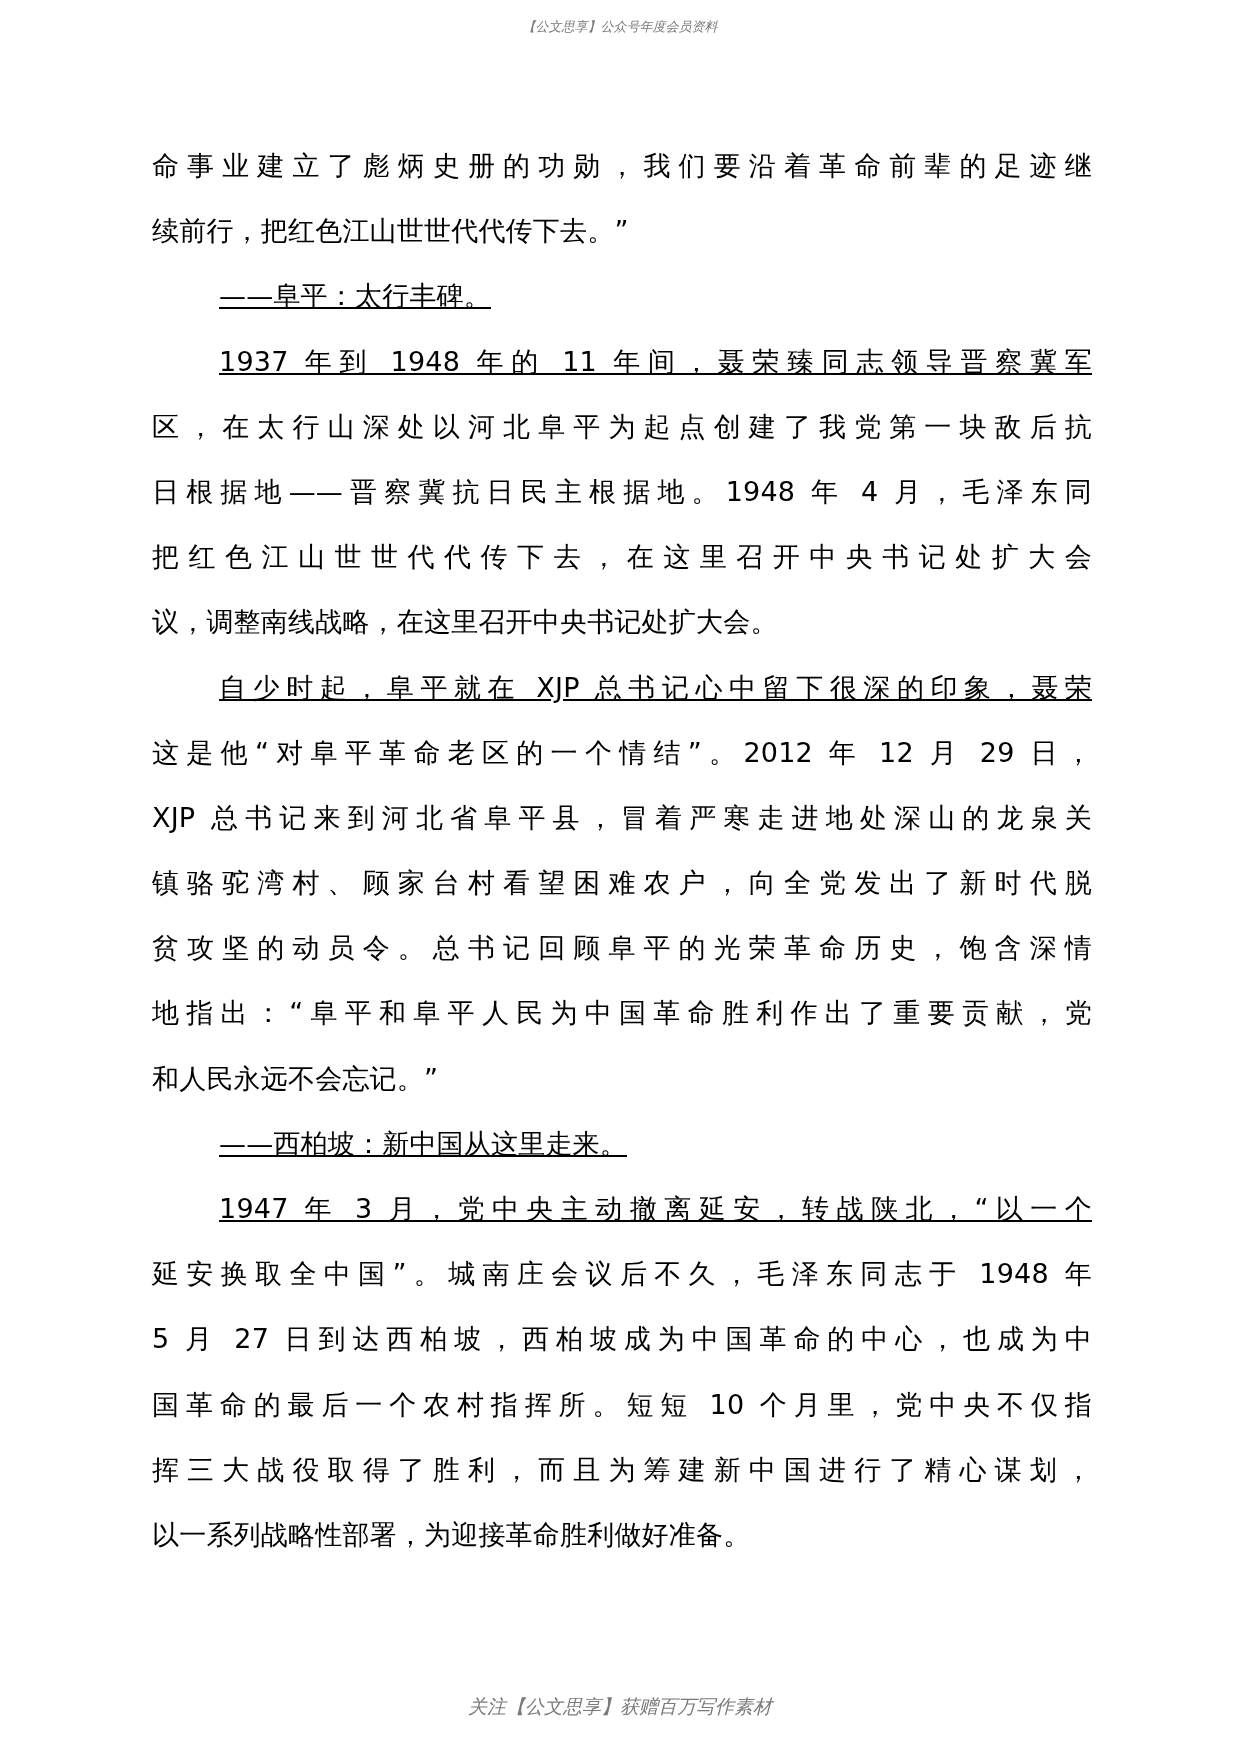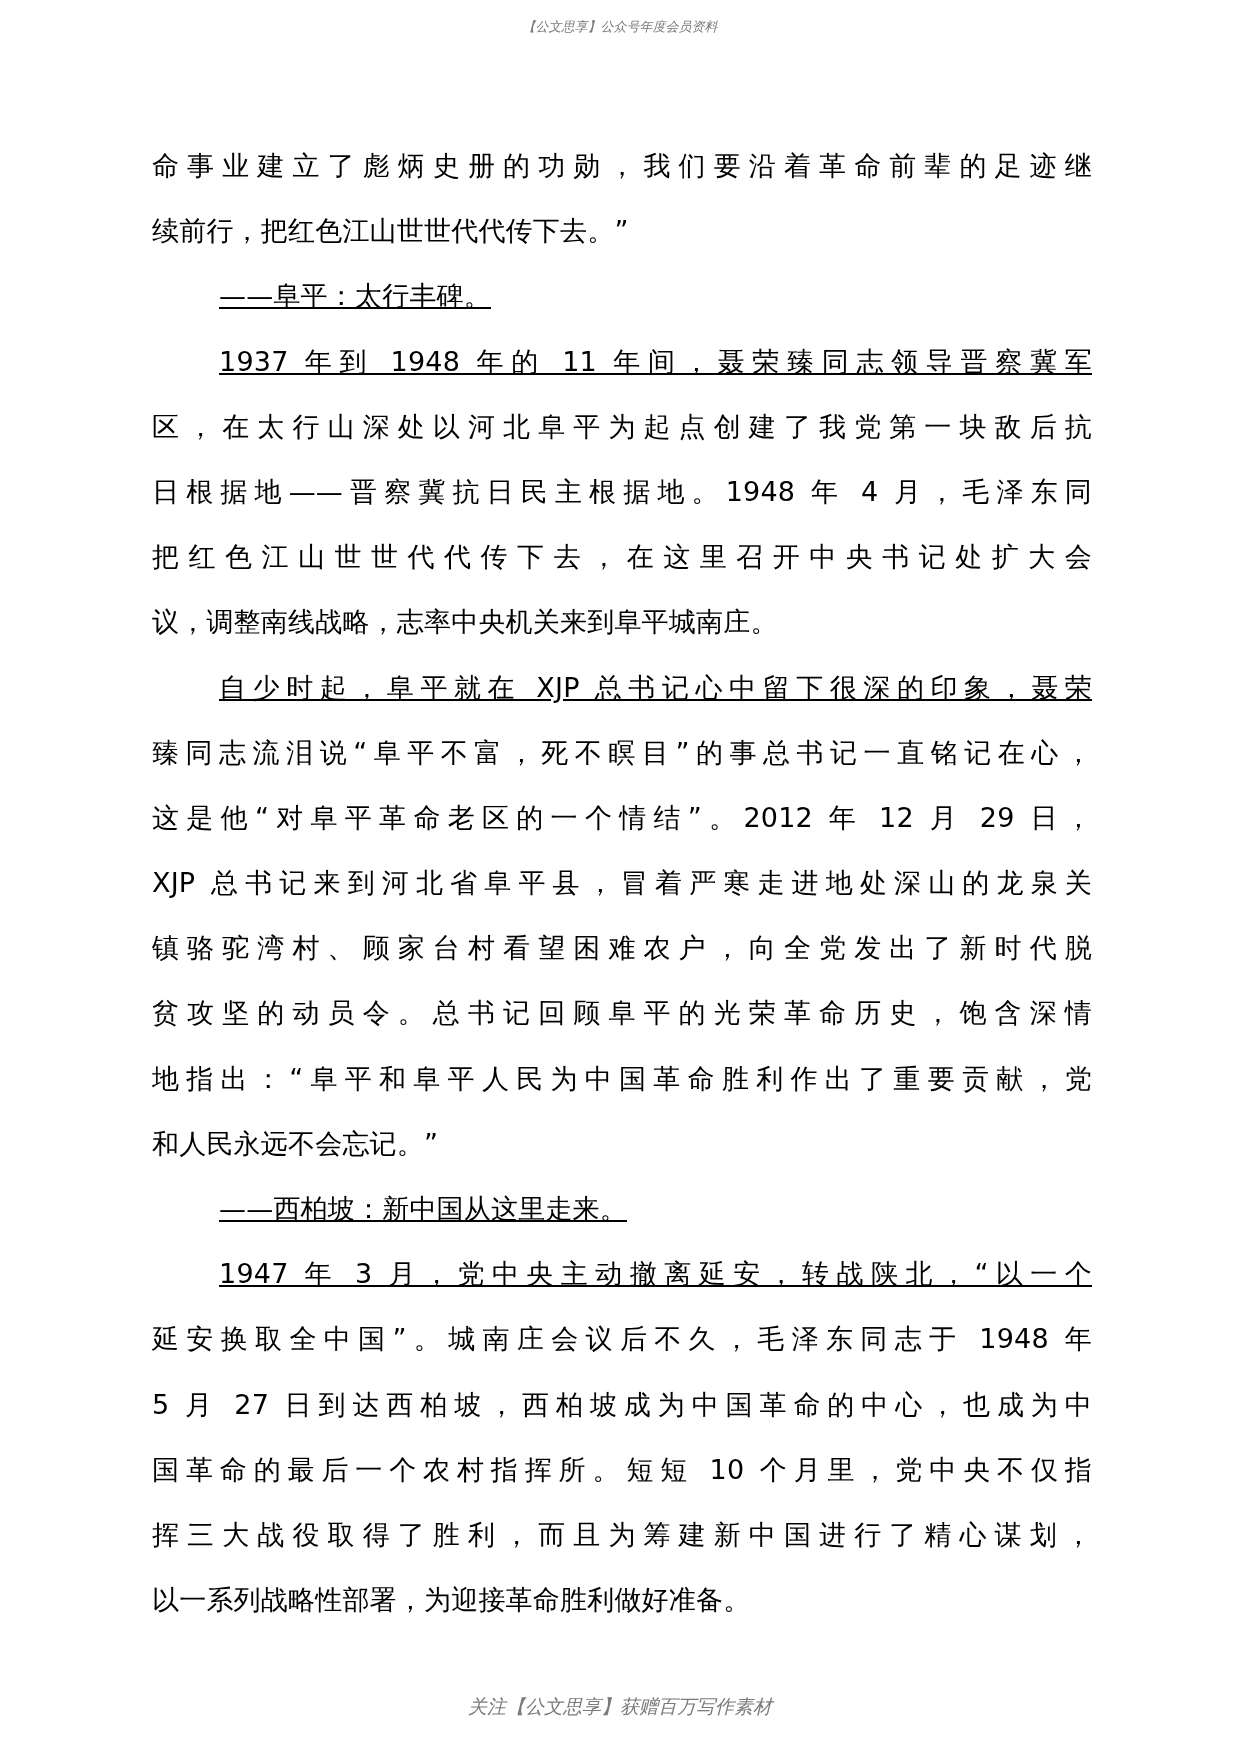--- a/index.html
+++ b/index.html
@@ -21,23 +21,22 @@
 <div class="page-header">【公文思享】公众号年度会员资料</div>
 
 <div class="content" id="content">
     <div class="line just">命事业建立了彪炳史册的功勋，我们要沿着革命前辈的足迹继</div>
     <div class="line">续前行，把红色江山世世代代传下去。”</div>
     <div class="line indent">——阜平：太行丰碑。</div>
     <div class="line indent just">1937 年到 1948 年的 11 年间，聂荣臻同志领导晋察冀军</div>
     <div class="line just">区，在太行山深处以河北阜平为起点创建了我党第一块敌后抗</div>
     <div class="line just">日根据地——晋察冀抗日民主根据地。1948 年 4 月，毛泽东同</div>
     <div class="line just">把红色江山世世代代传下去，在这里召开中央书记处扩大会</div>
-    <div class="line">议，调整南线战略，志率中央机关来到阜平城南庄。</div>
+    <div class="line">议，调整南线战略，在这里召开中央书记处扩大会。</div>
     <div class="line indent just">自少时起，阜平就在 XJP 总书记心中留下很深的印象，聂荣</div>
-    <div class="line just">臻同志流泪说“阜平不富，死不瞑目”的事总书记一直铭记在心，</div>
     <div class="line just">这是他“对阜平革命老区的一个情结”。2012 年 12 月 29 日，</div>
     <div class="line just">XJP 总书记来到河北省阜平县，冒着严寒走进地处深山的龙泉关</div>
     <div class="line just">镇骆驼湾村、顾家台村看望困难农户，向全党发出了新时代脱</div>
     <div class="line just">贫攻坚的动员令。总书记回顾阜平的光荣革命历史，饱含深情</div>
     <div class="line just">地指出：“阜平和阜平人民为中国革命胜利作出了重要贡献，党</div>
     <div class="line">和人民永远不会忘记。”</div>
     <div class="line indent">——西柏坡：新中国从这里走来。</div>
     <div class="line indent just">1947 年 3 月，党中央主动撤离延安，转战陕北，“以一个</div>
     <div class="line just">延安换取全中国”。城南庄会议后不久，毛泽东同志于 1948 年</div>
     <div class="line just">5 月 27 日到达西柏坡，西柏坡成为中国革命的中心，也成为中</div>

